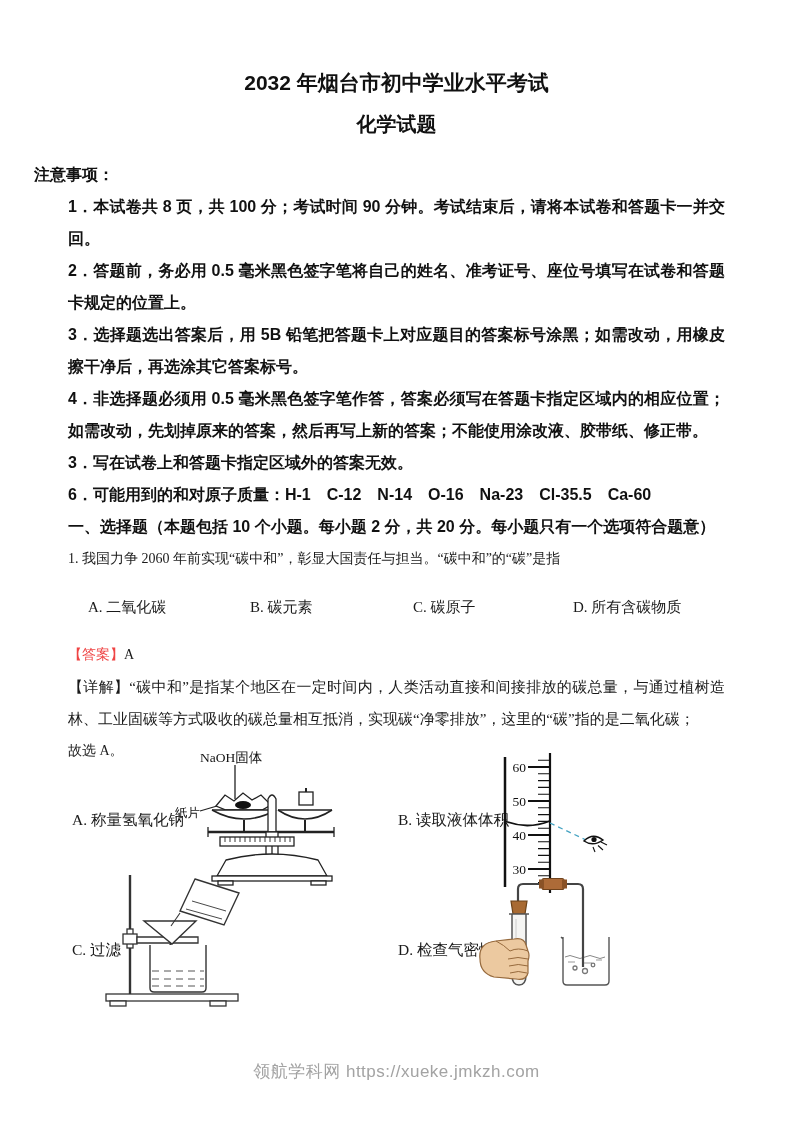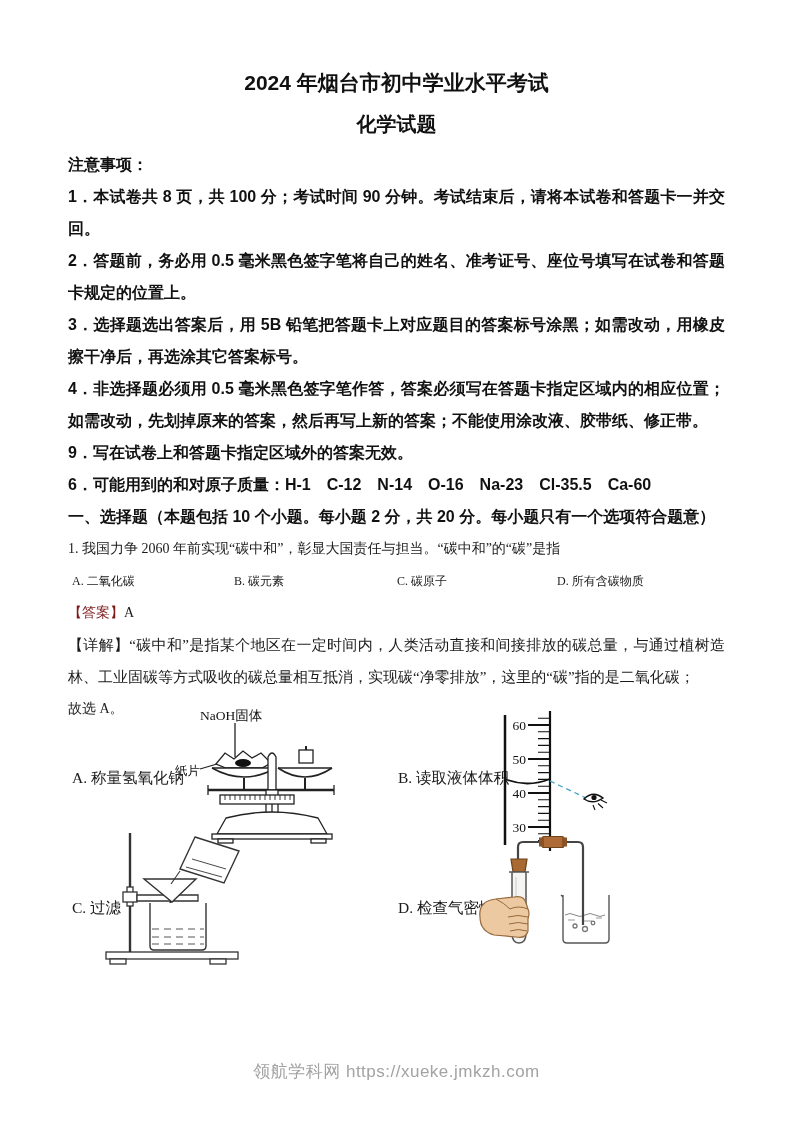--- a/index.html
+++ b/index.html
@@ -19,53 +19,53 @@
   .subtitle{
     margin-top:15px;text-align:center;
     font-family:"Liberation Sans","DejaVu Sans",sans-serif;
     font-weight:bold;font-size:20px;line-height:26px;color:#111;
   }
   .ln{margin:0;padding:0 68px;font-size:16px;line-height:32px;text-align:justify;}
   .bold{
     font-family:"Liberation Sans","DejaVu Sans",sans-serif;
     font-weight:bold;color:#111;font-size:16px;
   }
-  .notice-head{margin-top:12px;}
+  .notice-head{margin-top:22px;padding-left:34px;}
   .body-ln{font-size:14px;}
   .explain{font-size:15px;}
-  .opt-row{position:relative;height:32px;margin:0;font-size:12px;line-height:32px;}
+  .opt-row{position:relative;height:32px;margin:16px;font-size:15px;line-height:32px;}
   .opt-row span{position:absolute;top:0;white-space:nowrap;}
   .opt-a{left:72px;} .opt-b{left:234px;} .opt-c{left:397px;} .opt-d{left:557px;}
-  .blue{color:#7f1d1d;}
+  .blue{color:#ef4444;}
   .q2fig{position:relative;height:300px;margin-top:-6px;}
   .figlabel{
     position:absolute;font-size:15.5px;line-height:22px;white-space:nowrap;color:#1a1a1a;
   }
   .svgbox{position:absolute;}
   .watermark{
     position:absolute;left:0;right:0;top:1060px;text-align:center;
     font-family:"Liberation Sans","DejaVu Sans",sans-serif;
     font-size:17px;color:#a3a3a3;letter-spacing:.5px;
   }
   svg text{font-family:"Liberation Serif","DejaVu Serif",serif;fill:#111;}
 </style>
 </head>
 <body>
 
 <div class="page">
 
-  <div class="title">2024 年烟台市初中学业水平考试</div>
+  <div class="title">2032 年烟台市初中学业水平考试</div>
   <div class="subtitle">化学试题</div>
 
   <p class="ln bold notice-head">注意事项：</p>
   <p class="ln bold">1．本试卷共 8 页，共 100 分；考试时间 90 分钟。考试结束后，请将本试卷和答题卡一并交回。</p>
   <p class="ln bold">2．答题前，务必用 0.5 毫米黑色签字笔将自己的姓名、准考证号、座位号填写在试卷和答题卡规定的位置上。</p>
   <p class="ln bold">3．选择题选出答案后，用 5B 铅笔把答题卡上对应题目的答案标号涂黑；如需改动，用橡皮擦干净后，再选涂其它答案标号。</p>
   <p class="ln bold">4．非选择题必须用 0.5 毫米黑色签字笔作答，答案必须写在答题卡指定区域内的相应位置；如需改动，先划掉原来的答案，然后再写上新的答案；不能使用涂改液、胶带纸、修正带。</p>
-  <p class="ln bold">9．写在试卷上和答题卡指定区域外的答案无效。</p>
+  <p class="ln bold">3．写在试卷上和答题卡指定区域外的答案无效。</p>
   <p class="ln bold">6．可能用到的和对原子质量：H-1　C-12　N-14　O-16　Na-23　Cl-35.5　Ca-60</p>
 
   <p class="ln bold">一、选择题（本题包括 10 个小题。每小题 2 分，共 20 分。每小题只有一个选项符合题意）</p>
 
   <p class="ln body-ln">1. 我国力争 2060 年前实现“碳中和”，彰显大国责任与担当。“碳中和”的“碳”是指</p>
 
   <p class="opt-row">
     <span class="opt-a">A. 二氧化碳</span>
     <span class="opt-b">B. 碳元素</span>
     <span class="opt-c">C. 碳原子</span>

